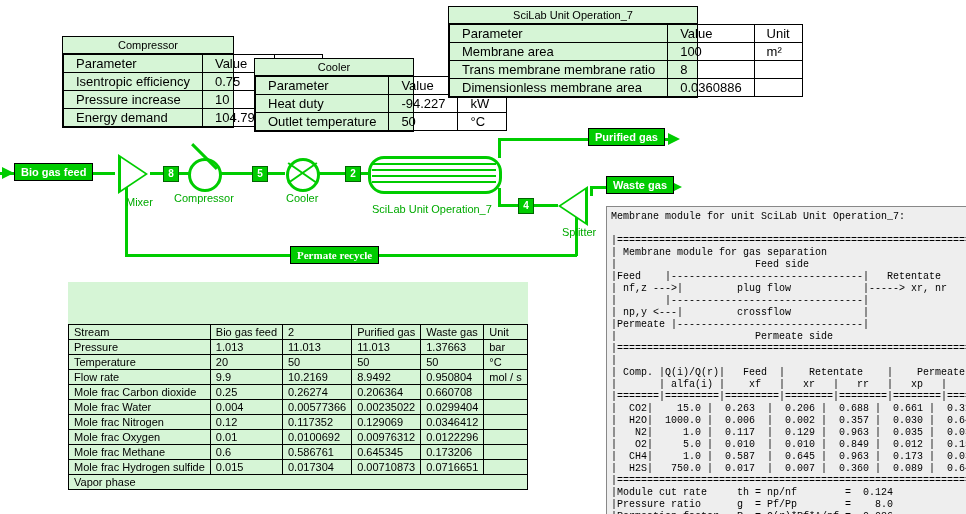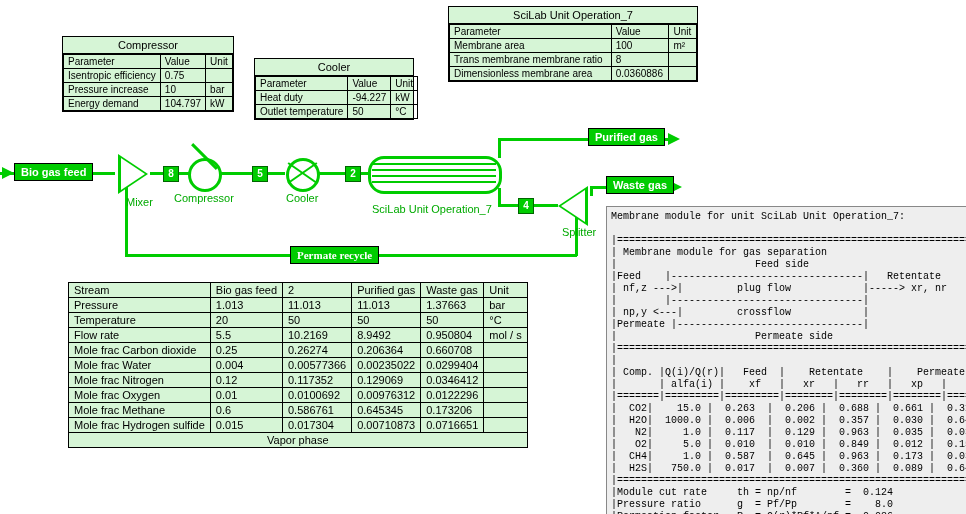--- a/index.html
+++ b/index.html
@@ -22,24 +22,24 @@
     text-align: center;
     padding: 2px 0;
     border-bottom: 1px solid #000;
   }
   table.data {
     border-collapse: collapse;
     width: 100%;
   }
   table.data td, table.data th {
     border: 1px solid #000;
-    padding: 1px 4px;
+    padding: 1px 12px;
     font-weight: normal;
     text-align: left;
-    font-size: 10px;
+    font-size: 13px;
     white-space: nowrap;
   }
   .stream-label {
     position: absolute;
     background: #00cc00;
     color: #fff;
     border: 1px solid #000;
     padding: 2px 6px;
     font-size: 11px;
     font-weight: bold;
@@ -131,31 +131,31 @@
     white-space: pre;
     line-height: 12px;
     color: #000;
   }
   .stream-table {
     position: absolute;
     background: #d6f5d6;
   }
   .stream-table table {
     border-collapse: collapse;
+    margin-top: 42px;
   }
   .stream-table td, .stream-table th {
     border: 1px solid #000;
     padding: 1px 5px;
     font-size: 11px;
     font-weight: normal;
     white-space: nowrap;
     text-align: left;
   }
   .stream-table .section {
-    text-align: center;
   }
   svg.membrane-lines { position:absolute; pointer-events:none; }
 </style>
 </head>
 <body>
 
 <div class="panel" style="left:62px; top:36px; width:170px;">
   <div class="title">Compressor</div>
   <table class="data">
     <tbody>
@@ -311,21 +311,21 @@
     <tr>
           <td>Temperature</td>
           <td>20</td>
           <td>50</td>
           <td>50</td>
           <td>50</td>
           <td>°C</td>
         </tr>
     <tr>
           <td>Flow rate</td>
-          <td>5.5</td>
+          <td>9.9</td>
           <td>10.2169</td>
           <td>8.9492</td>
           <td>0.950804</td>
           <td>mol / s</td>
         </tr>
     <tr>
           <td>Mole frac Carbon dioxide</td>
           <td>0.25</td>
           <td>0.26274</td>
           <td>0.206364</td>

